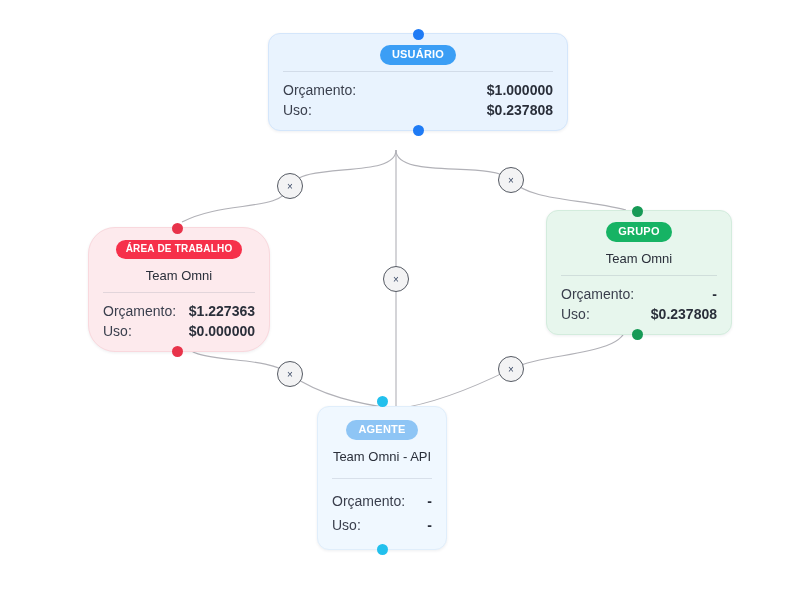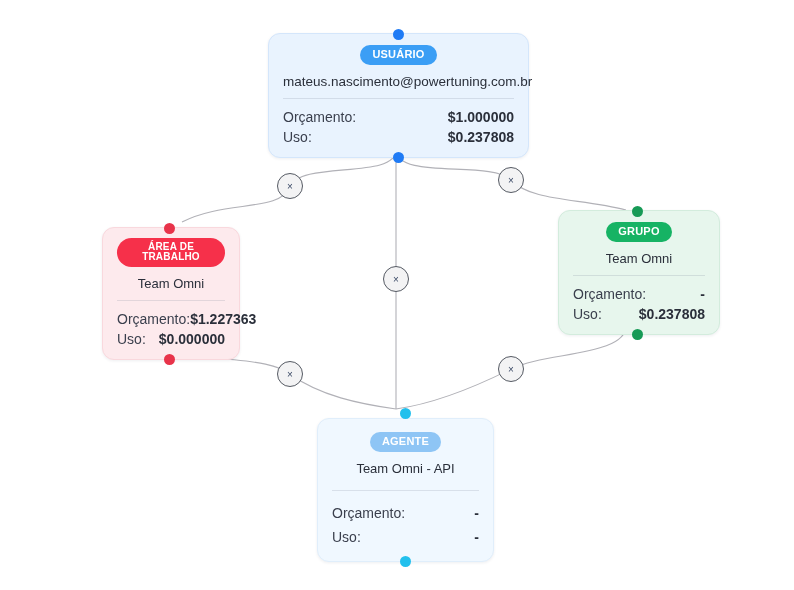--- a/index.html
+++ b/index.html
@@ -136,75 +136,74 @@
 <div id="canvas">
 
   <svg id="edge-layer" width="794" height="590" viewBox="0 0 794 590">
     <path class="edge-path" d="M 396,150 C 396,180 300,160 290,187 C 280,212 225,200 182,222"></path>
     <path class="edge-path" d="M 396,150 C 396,180 492,160 511,180 C 532,202 580,198 626,210"></path>
     <path class="edge-path" d="M 396,150 L 396,409"></path>
     <path class="edge-path" d="M 182,337 C 182,368 262,352 290,374 C 320,396 360,404 396,409"></path>
     <path class="edge-path" d="M 626,326 C 626,356 545,352 511,369 C 475,387 432,404 396,409"></path>
   </svg>
 
-  <div class="node node-user" style="left:268px; top:33px; width:261px;">
+  <div class="node node-user" style="left:268px; top:33px; width:300px;">
     <div class="handle top" style="background:#1f7bf5;"></div>
     <div class="node-badge-row">
       <span class="badge" style="background:#3b9ef5;">USUÁRIO</span>
     </div>
-    <div class="node-title">mateus.nascimento@powertuning.com.br</div>
     <div class="divider"></div>
     <div class="stat-row">
       <span class="stat-label">Orçamento:</span>
       <span class="stat-value">$1.000000</span>
     </div>
     <div class="stat-row">
       <span class="stat-label">Uso:</span>
       <span class="stat-value">$0.237808</span>
     </div>
     <div class="handle bottom" style="background:#1f7bf5;"></div>
   </div>
 
-  <div class="node node-workspace" style="left:102px; top:227px; width:138px;">
+  <div class="node node-workspace" style="left:88px; top:227px; width:182px;border-radius:27px;">
     <div class="handle top" style="background:#e8334a; left:49%;"></div>
     <div class="node-badge-row">
       <span class="badge" style="background:#f6304a; font-size:10px; padding:4px 10px 5px 10px;">ÁREA DE TRABALHO</span>
     </div>
     <div class="node-title small">Team Omni</div>
     <div class="divider"></div>
     <div class="stat-row">
       <span class="stat-label">Orçamento:</span>
       <span class="stat-value">$1.227363</span>
     </div>
     <div class="stat-row">
       <span class="stat-label">Uso:</span>
       <span class="stat-value">$0.000000</span>
     </div>
     <div class="handle bottom" style="background:#e8334a; left:49%;"></div>
   </div>
 
-  <div class="node node-group" style="left:558px; top:210px; width:162px;">
+  <div class="node node-group" style="left:546px; top:210px; width:186px;">
     <div class="handle top" style="background:#169a56; left:49%;"></div>
     <div class="node-badge-row">
       <span class="badge" style="background:#16b364;">GRUPO</span>
     </div>
     <div class="node-title small">Team Omni</div>
     <div class="divider"></div>
     <div class="stat-row">
       <span class="stat-label">Orçamento:</span>
       <span class="stat-value">-</span>
     </div>
     <div class="stat-row">
       <span class="stat-label">Uso:</span>
       <span class="stat-value">$0.237808</span>
     </div>
     <div class="handle bottom" style="background:#169a56; left:49%;"></div>
   </div>
 
-  <div class="node node-agent" style="left:317px; top:418px; width:177px; padding-top:12px; padding-bottom:12px;">
+  <div class="node node-agent" style="left:317px; top:406px; width:130px; padding-top:12px; padding-bottom:12px;">
     <div class="handle top" style="background:#22c0ed; top:-11px;"></div>
     <div class="node-badge-row">
       <span class="badge" style="background:#8ec5f5;">AGENTE</span>
     </div>
     <div class="node-title small" style="padding-bottom:14px;">Team Omni - API</div>
     <div class="divider" style="margin-bottom:10px;"></div>
     <div class="stat-row" style="padding:4px 0;">
       <span class="stat-label">Orçamento:</span>
       <span class="stat-value">-</span>
     </div>

